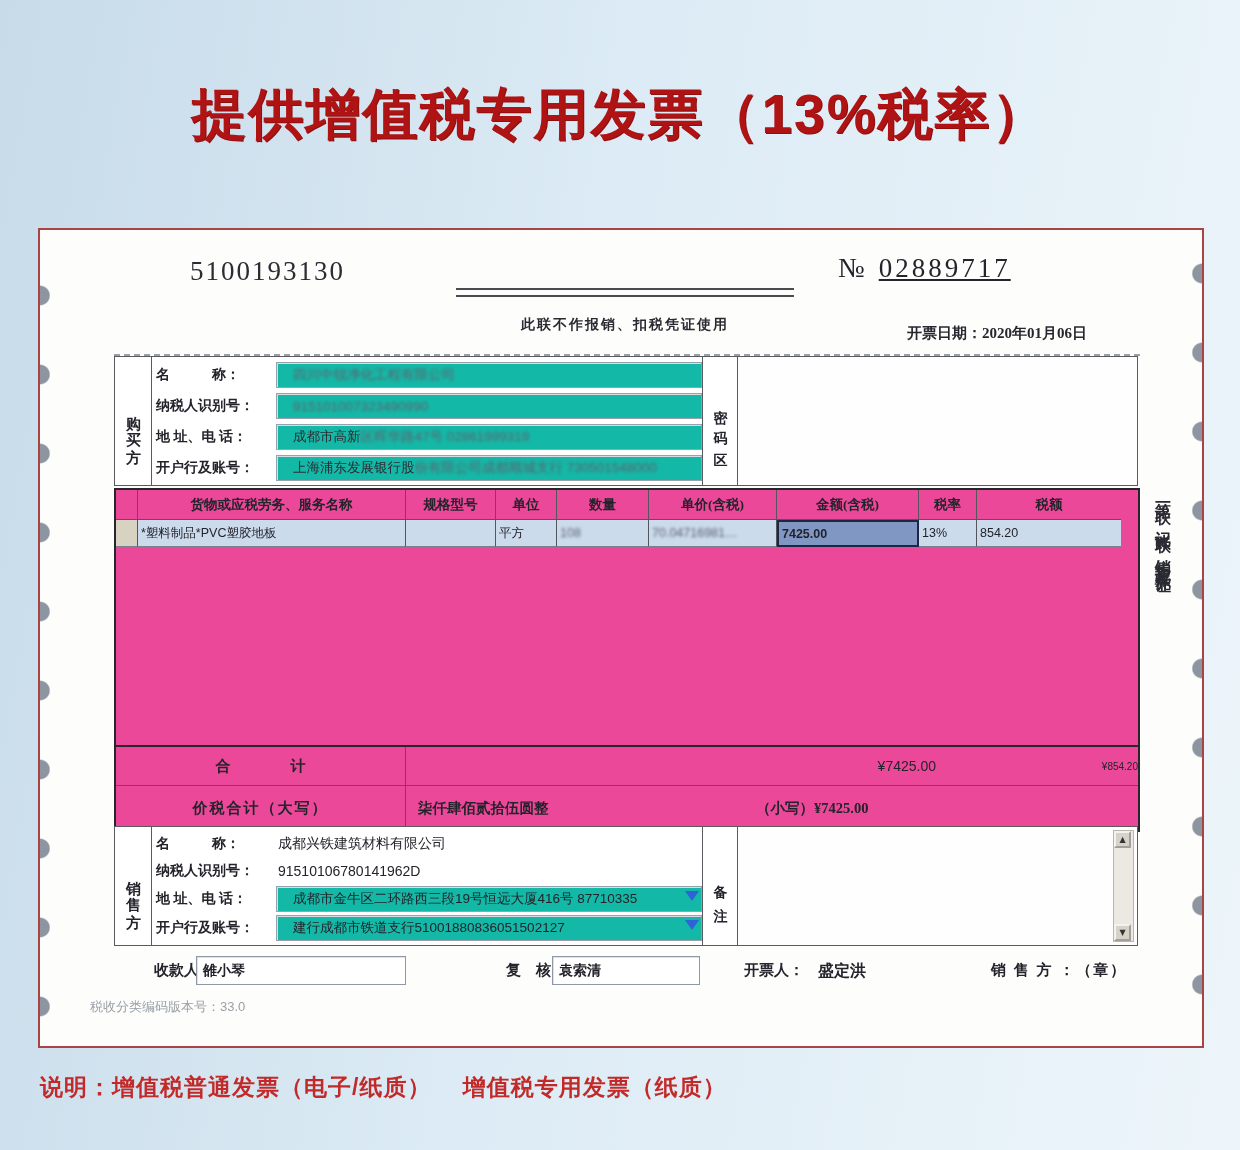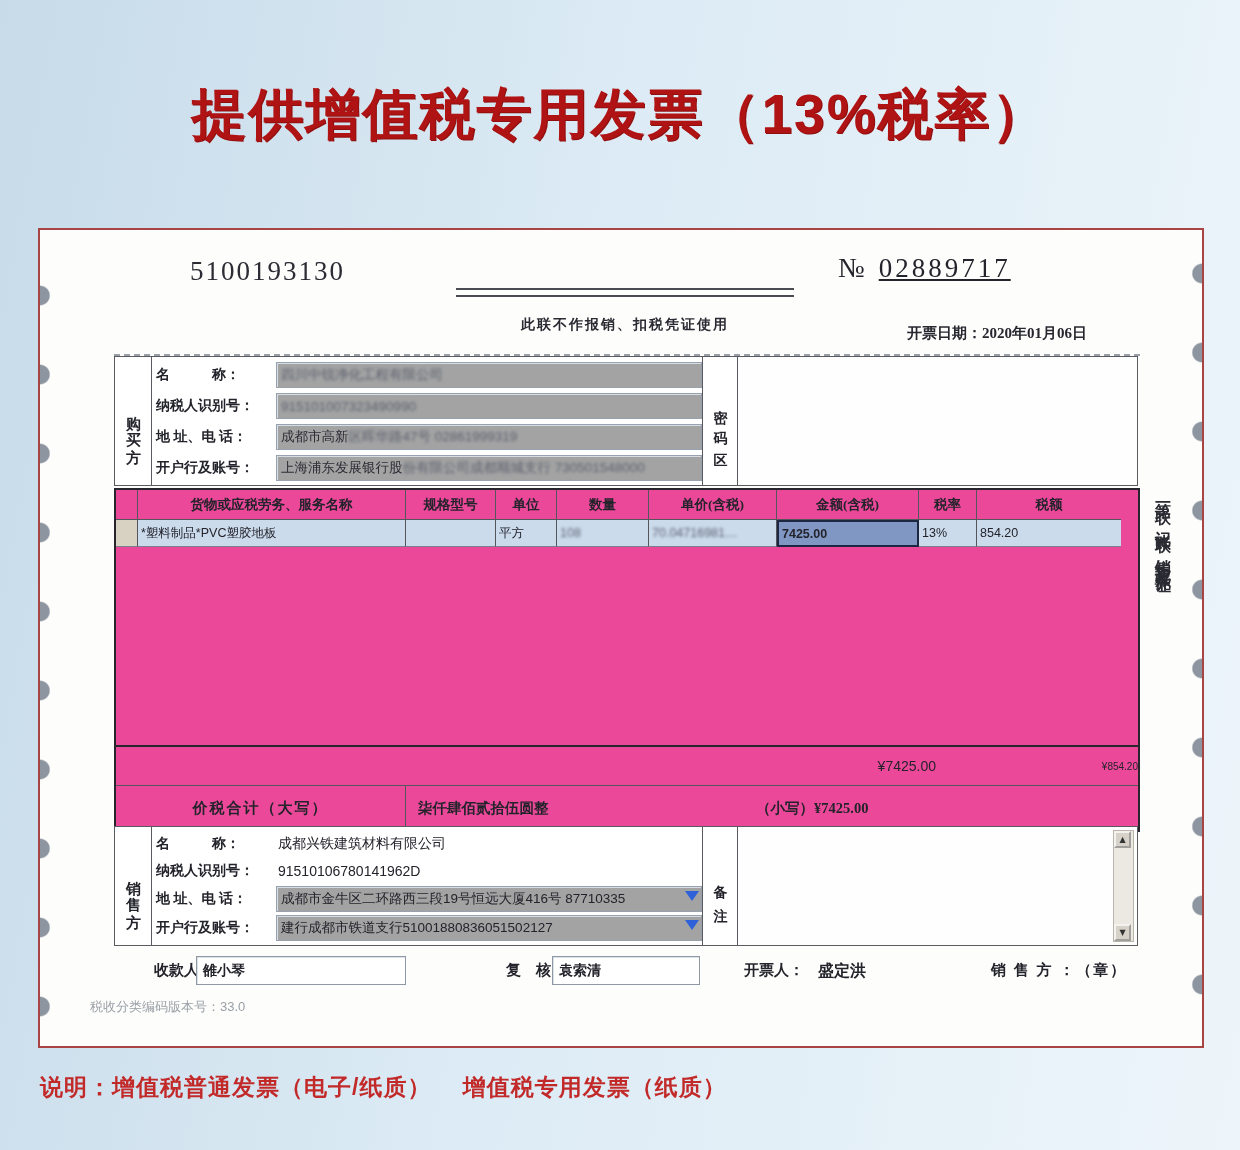--- a/index.html
+++ b/index.html
@@ -33,21 +33,21 @@
   .inv-no .num{letter-spacing:3px;margin-left:14px;font-size:27px;text-decoration:underline;}
   .inv-date{position:absolute;left:835px;top:94px;font-size:15px;font-weight:bold;color:#26262e;margin-left:32px;}
   .dashline{position:absolute;left:74px;top:124px;width:1026px;border-top:2px dashed #9aa0a8;}
   
   .party{position:absolute;left:74px;display:flex;box-sizing:border-box;}
   .party-label{width:38px;border:1px solid #5a5a60;box-sizing:border-box;display:flex;align-items:center;justify-content:center;
     writing-mode:vertical-rl;font-size:15px;font-weight:bold;letter-spacing:16px;padding-top:14px;background:#fff;}
   .party-fields{width:550px;box-sizing:border-box;border-top:1px solid #5a5a60;border-bottom:1px solid #5a5a60;background:#fff;padding:3px 0 2px 4px;display:flex;flex-direction:column;justify-content:space-around;}
   .frow{display:flex;align-items:center;height:29px;}
   .flabel{width:120px;font-size:14px;font-weight:bold;white-space:nowrap;}
-  .fbox{flex:1;height:24px;border:1px solid #98a2ae;box-shadow:inset 1px 1px 0 #d7dde3;background:#a3a3a3;display:flex;align-items:center;padding:0 4px;font-size:13.5px;font-family:"Liberation Sans","DejaVu Sans",sans-serif;position:relative;}
+  .fbox{flex:1;height:24px;border:1px solid #98a2ae;box-shadow:inset 1px 1px 0 #d7dde3;background:#14b8a6;display:flex;align-items:center;padding:0 16px;font-size:13.5px;font-family:"Liberation Sans","DejaVu Sans",sans-serif;position:relative;}
   .fplain{flex:1;font-size:14px;font-family:"Liberation Sans","DejaVu Sans",sans-serif;padding-left:2px;}
   .blurred{filter:blur(1.6px);color:#5d6270;}
   .halfblur{color:#2c2c34;}
   .halfblur .bl{filter:blur(1.6px);color:#5d6270;}
   .dd-arrow{position:absolute;right:2px;top:4px;width:0;height:0;border-left:7px solid transparent;border-right:7px solid transparent;border-top:10px solid #2f62d8;cursor:pointer;}
   .side-label{width:36px;border:1px solid #5a5a60;box-sizing:border-box;display:flex;align-items:center;justify-content:center;writing-mode:vertical-rl;font-size:14px;font-weight:bold;letter-spacing:22px;padding-top:20px;background:#fff;}
   .side-area{flex:1;border:1px solid #5a5a60;border-left:none;box-sizing:border-box;background:#fefefe;position:relative;}
   
   .tbl{position:absolute;left:74px;top:258px;width:1026px;border:2px solid #26262c;box-sizing:border-box;background:#ec4899;}
   .trow{display:flex;}
@@ -162,20 +162,21 @@
           </div>
         <div class="tcell c5">
             <span class="blurred">70.04716981…</span>
           </div>
         <div class="tcell c6 amount-sel">7425.00</div>
         <div class="tcell c7">13%</div>
         <div class="tcell c8">854.20</div>
       </div>
       <div class="tbody-empty"></div>
       <div class="total-row">
+        <div class="total-label">合　　　　计</div>
         <div class="total-amt">¥7425.00</div>
         <div class="total-tax">¥854.20</div>
       </div>
       <div class="words-row">
         <div class="words-label">价税合计（大写）</div>
         <div class="words-val">柒仟肆佰贰拾伍圆整</div>
         <div class="words-small">
           <span>（小写）</span>
             <span>¥7425.00</span>
         </div>

